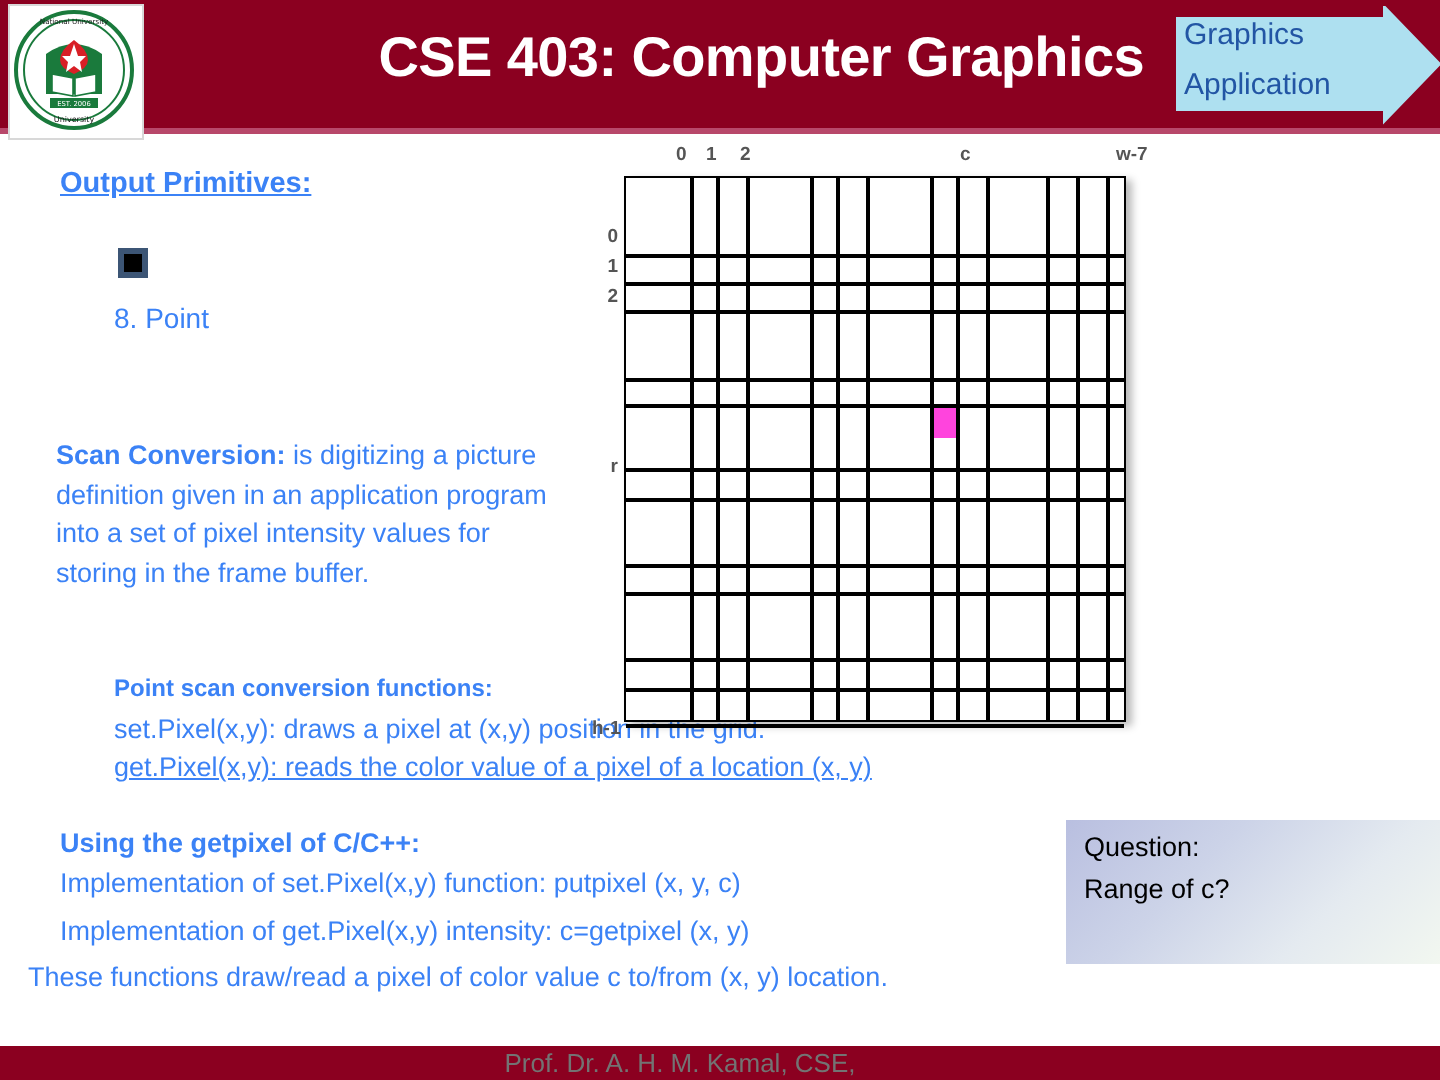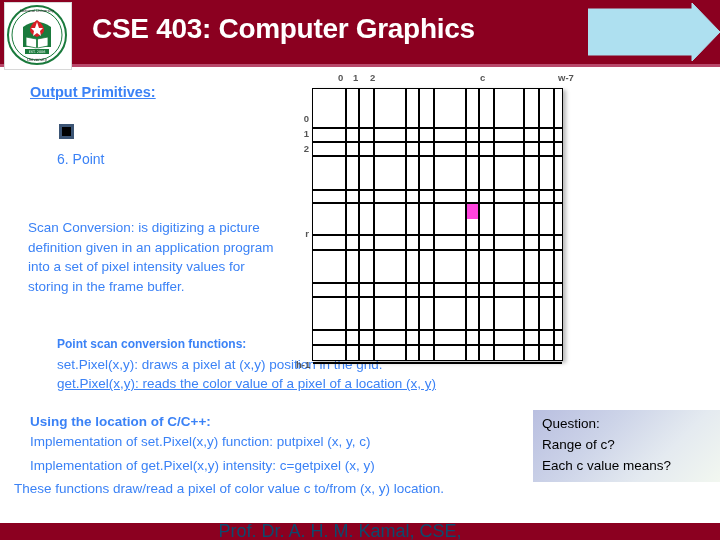--- a/index.html
+++ b/index.html
@@ -35,21 +35,21 @@
     background: #ffffff;
     border: 1px solid #d8d8d8;
     overflow: hidden;
   }
   #logo-svg { display: block; }
 
   #header-title {
     position: absolute;
     left: 92px; top: 5px;
     width: 480px;
-    text-align: left;
+    text-align: right;
     color: #ffffff;
     font-size: 28px;
     font-weight: bold;
     letter-spacing: -0.3px;
     line-height: 48px;
     white-space: nowrap;
   }
 
   
   #arrow-banner {
@@ -92,21 +92,21 @@
     left: 57px; top: 151px;
     font-size: 14px;
   }
 
   #scan-conversion {
     left: 28px; top: 218px;
     width: 255px;
     font-size: 13.5px;
     line-height: 19.5px;
   }
-  #scan-conversion .b { font-weight: normal; }
+  #scan-conversion .b { font-weight: bold; }
 
   #point-funcs-title {
     left: 57px; top: 337px;
     font-size: 12px;
     font-weight: bold;
   }
   #func-setpixel {
     left: 57px; top: 357px;
     font-size: 13.5px;
     white-space: nowrap;
@@ -211,22 +211,22 @@
     position: absolute;
     left: 0; top: 523px;
     width: 720px; height: 17px;
     background: #8B0020;
   }
   #footer-text {
     position: absolute;
     left: 0; top: 523px;
     width: 680px;
     text-align: center;
-    color: #0c4a6e;
-    font-size: 18px;
+    color: #737373;
+    font-size: 13px;
     line-height: 17px;
     white-space: nowrap;
   }
 </style>
 </head>
 <body>
 
 <div id="header-bar"></div>
 <div id="header-underline"></div>
 
@@ -248,43 +248,44 @@
 </div>
 
 <div id="header-title" class="txt">CSE 403: Computer Graphics</div>
 
 <div id="arrow-banner">
   <svg width="132" height="60" viewBox="0 0 132 60">
     <polygon points="0,6 104,6 104,0 132,29 104,58 104,52 0,52" fill="#AEE0F0" stroke="#AEE0F0" stroke-width="1"></polygon>
   </svg>
 </div>
 <div id="arrow-text">
+  <div>Graphics</div>
+  <div>Application</div>
 </div>
 
 <div id="output-primitives" class="txt">Output Primitives:</div>
 
 <div id="bullet-square"></div>
 
-<div id="point-label" class="txt">6. Point</div>
+<div id="point-label" class="txt">8. Point</div>
 
 <div id="scan-conversion" class="txt"><span class="b">Scan Conversion:</span><span> is digitizing a picture definition given in an application program into a set of pixel intensity values for storing in the frame buffer.</span></div>
 
 <div id="point-funcs-title" class="txt">Point scan conversion functions:</div>
 <div id="func-setpixel" class="txt">set.Pixel(x,y): draws a pixel at (x,y) position in the grid.</div>
 <div id="func-getpixel" class="txt">get.Pixel(x,y): reads the color value of a pixel of a location (x, y)</div>
 
-<div id="using-func-title" class="txt">Using the location of C/C++:</div>
+<div id="using-func-title" class="txt">Using the getpixel of C/C++:</div>
 <div id="impl-setpixel" class="txt">Implementation of set.Pixel(x,y) function: putpixel (x, y, c)</div>
 <div id="impl-getpixel" class="txt">Implementation of get.Pixel(x,y) intensity: c=getpixel (x, y)</div>
 <div id="these-functions" class="txt">These functions draw/read a pixel of color value c to/from (x, y) location.</div>
 
 <div id="question-box">
   <div id="q-title" class="qline">Question:</div>
   <div id="q-range" class="qline">Range of c?</div>
-  <div id="q-each" class="qline">Each c value means?</div>
 </div>
 
 <div id="grid-figure">
   <div id="grid-col-labels">
       <div class="col-label" style="left: 42px; top: 6px;">0</div>
       <div class="col-label" style="left: 57px; top: 6px;">1</div>
       <div class="col-label" style="left: 74px; top: 6px;">2</div>
       <div class="col-label" style="left: 184px; top: 6px;">c</div>
       <div class="col-label" style="left: 262px; top: 6px;">w-7</div>
     </div>

